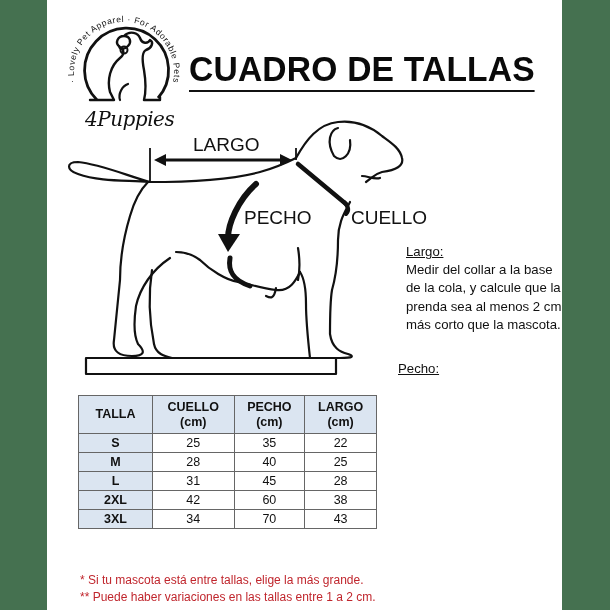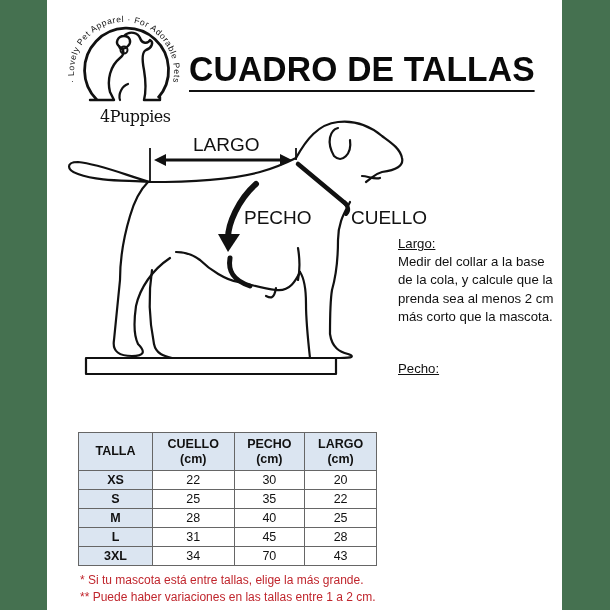--- a/index.html
+++ b/index.html
@@ -1,37 +1,37 @@
 <!DOCTYPE html>
 <html><head>
 <meta charset="utf-8">
 <style>
   html, body { margin:0; padding:0; }
   body { width:610px; height:610px; position:relative; background:#ffffff; overflow:hidden; font-family:"Liberation Sans", sans-serif; }
   .border-left { position:absolute; left:0; top:0; width:47px; height:610px; background:#457150; }
   .border-right { position:absolute; left:562px; top:0; width:48px; height:610px; background:#457150; }
   .logo { position:absolute; left:62px; top:0; width:125px; height:135px; }
-  .logo-text { position:absolute; left:100px; top:107px; font-family:"DejaVu Serif", serif; font-size:16px; color:#111; letter-spacing:-0.5px; }
+  .logo-text { position:absolute; left:85px; top:107px; font-family:"DejaVu Serif", serif; font-style:italic; font-size:20px; color:#111; letter-spacing:-0.5px; }
   .title { position:absolute; left:189px; top:49px; font-family:"Liberation Sans", sans-serif; font-weight:bold; font-size:35px; color:#0a0a0a; letter-spacing:0.2px; border-bottom:2.5px solid #111; line-height:40px; padding-bottom:1px; transform:scaleX(0.96); transform-origin:left; white-space:nowrap; }
   .dog { position:absolute; left:60px; top:120px; width:380px; height:260px; }
   .lbl { position:absolute; font-family:"Liberation Sans", sans-serif; font-size:19px; color:#111; white-space:nowrap; }
   .lbl-largo { left:193px; top:134px; }
   .lbl-pecho { left:244px; top:207px; }
   .lbl-cuello { left:351px; top:207px; }
   .info { position:absolute; left:398px; width:160px; font-size:13.2px; line-height:18.2px; color:#111; }
   .info .h { text-decoration:underline; display:block; }
-  .info-largo { top:235px; }
+  .info-largo { top:243px;margin-left:8px; }
   .info-pecho { top:360px; }
   .info-cuello { top:471px; }
   table.sizes { position:absolute; left:78px; top:395px; width:299px; border-collapse:collapse; font-size:12.5px; color:#111; }
   table.sizes td, table.sizes th { border:1px solid #666; text-align:center; padding:0; }
   table.sizes th { background:#dbe5f1; font-weight:bold; height:37px; line-height:15px; font-size:12.5px; }
   table.sizes td { height:18px; line-height:18px; }
   table.sizes td.size { background:#dbe5f1; font-weight:bold; width:73px; }
-  table.sizes { border:1.5px solid #666;margin-top:37px; }
+  table.sizes { border:1.5px solid #666; }
   .notes { position:absolute; left:80px; top:572px; font-size:12px; line-height:17px; color:#c0262d; white-space:nowrap; }
 </style>
 </head>
 <body>
 
 <div class="border-left"></div>
 <div class="border-right"></div>
 
 <svg class="logo" viewBox="0 0 125 135">
   <defs>
@@ -109,44 +109,44 @@
   <thead>
     <tr>
       <th><span>TALLA</span></th>
       <th><span>CUELLO</span><br><span>(cm)</span></th>
       <th><span>PECHO</span><br><span>(cm)</span></th>
       <th><span>LARGO</span><br><span>(cm)</span></th>
     </tr>
   </thead>
   <tbody>
     <tr>
-        <td class="size">XS</td>
-        <td>22</td>
-        <td>30</td>
-        <td>20</td>
-      </tr>
-    <tr>
         <td class="size">S</td>
         <td>25</td>
         <td>35</td>
         <td>22</td>
       </tr>
     <tr>
         <td class="size">M</td>
         <td>28</td>
         <td>40</td>
         <td>25</td>
       </tr>
     <tr>
         <td class="size">L</td>
         <td>31</td>
         <td>45</td>
         <td>28</td>
       </tr>
     <tr>
+        <td class="size">2XL</td>
+        <td>42</td>
+        <td>60</td>
+        <td>38</td>
+      </tr>
+    <tr>
         <td class="size">3XL</td>
         <td>34</td>
         <td>70</td>
         <td>43</td>
       </tr>
   </tbody>
 </table>
 
 <div class="notes">
   <div>* Si tu mascota está entre tallas, elige la más grande.</div>

